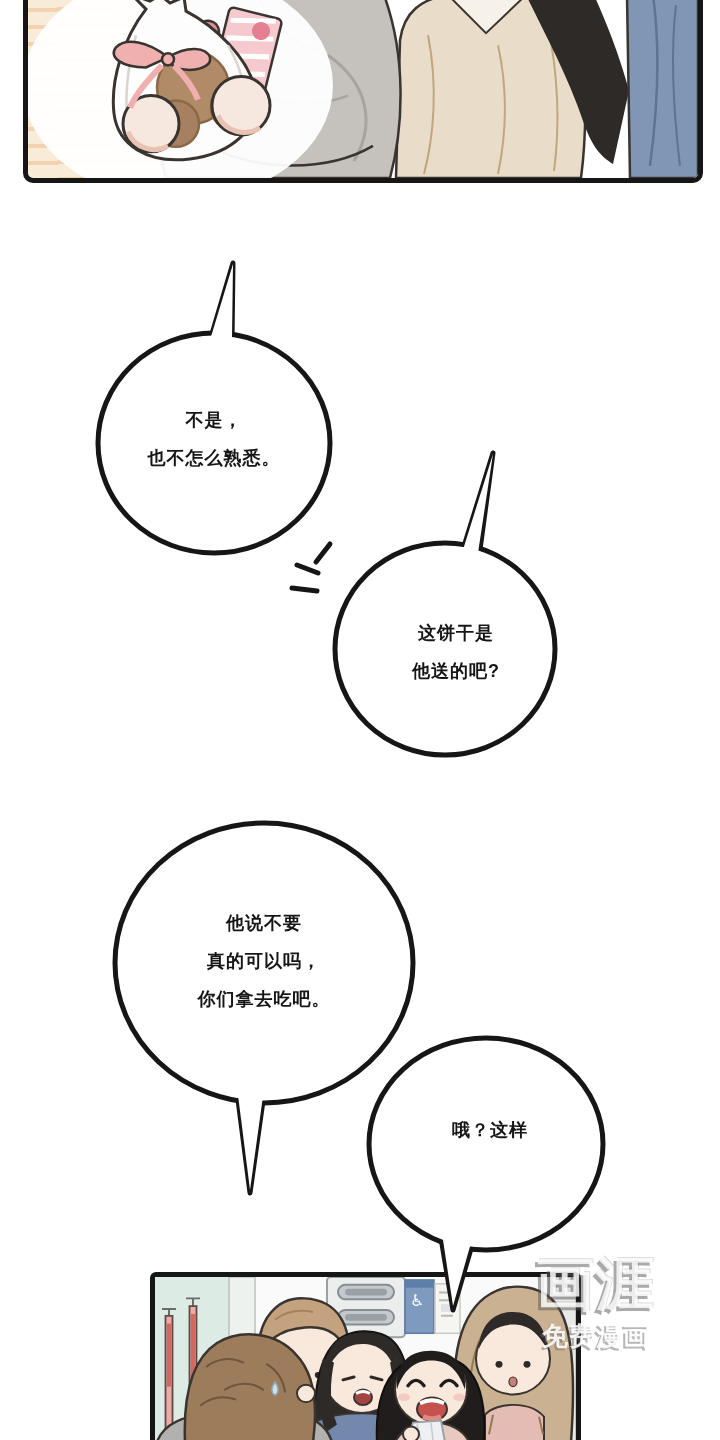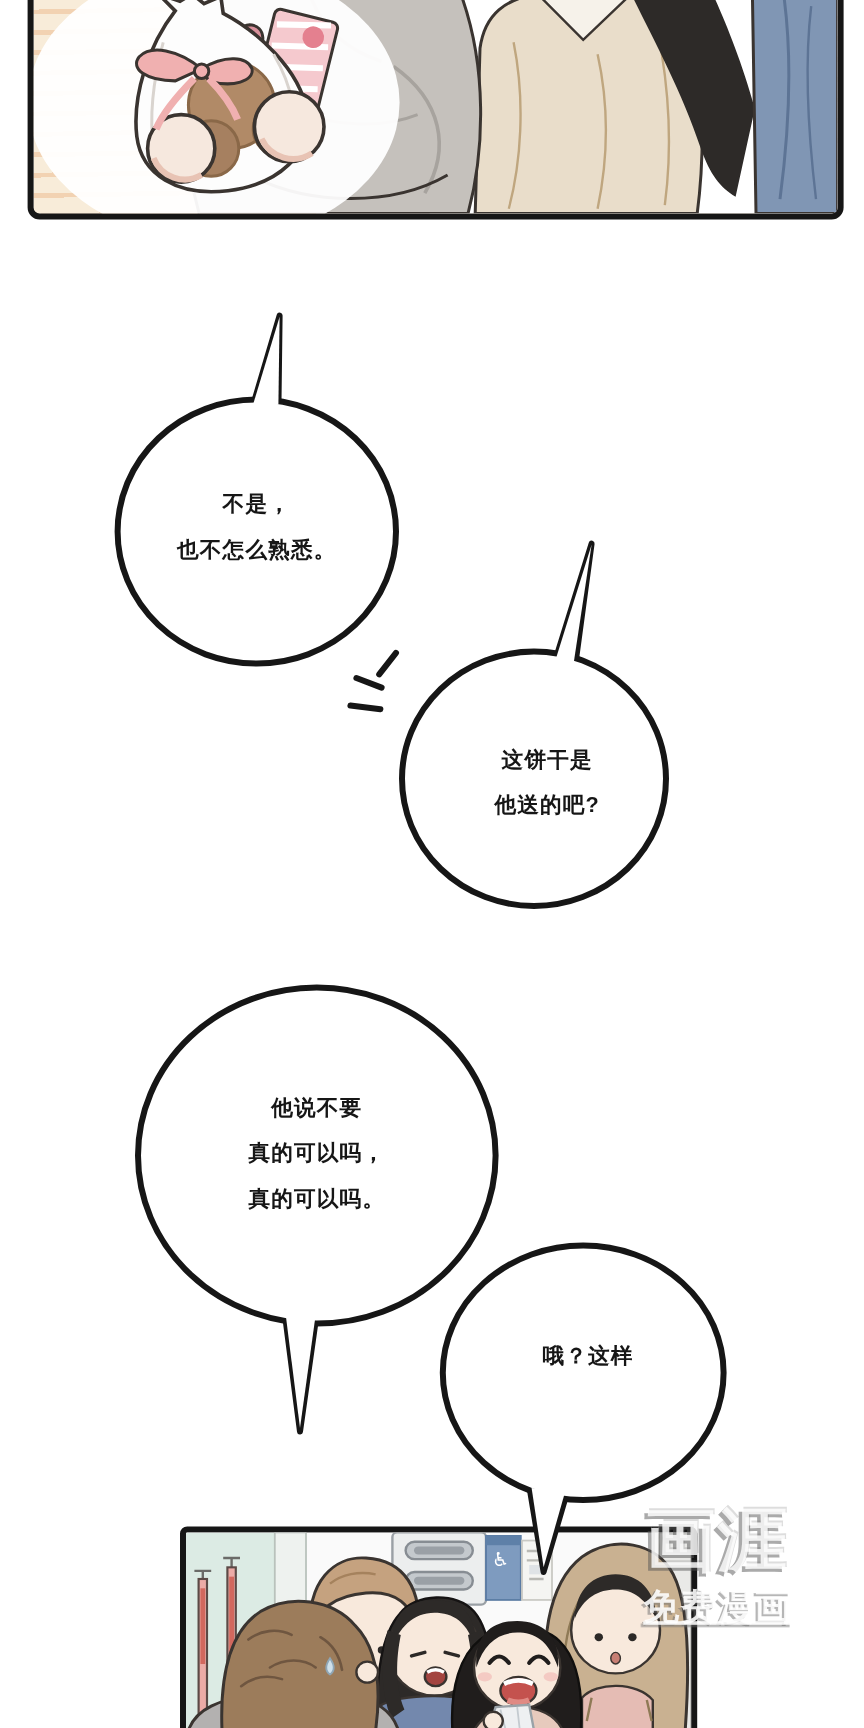--- a/index.html
+++ b/index.html
@@ -21,22 +21,22 @@
     background:repeating-linear-gradient(179deg,var(--stripe-light,#f8ecd9) 0px,var(--stripe-light,#f8ecd9) 13px,
       var(--stripe-dark,#f2d2b2) 13px,var(--stripe-dark,#f2d2b2) 17px);}
   .panel-bottom{left:150px;top:1272px;width:431px;height:175px;border-radius:6px 6px 0 0;background:var(--wall-white,#fafafa);}
   .panel svg{position:absolute;left:0;top:0;width:100%;height:100%;display:block;}
   .bubbles-layer{position:absolute;left:0;top:0;z-index:3;}
   .bubble-text{position:absolute;z-index:4;width:360px;text-align:center;color:#161616;
     font-weight:700;font-size:18px;line-height:38px;letter-spacing:1px;}
   .watermark{position:absolute;z-index:6;left:536px;top:1254px;text-align:center;pointer-events:none;}
   .watermark .logo{font-size:58px;line-height:1.05;font-weight:700;letter-spacing:2px;
     color:rgba(255,255,255,0.82);text-shadow:-3px 3px 0 rgba(85,85,85,0.5),1px -1px 0 rgba(120,120,120,0.25);}
-  .watermark .tagline{margin-top:4px;font-size:30px;font-weight:700;letter-spacing:1px;
-    color:rgba(255,255,255,0.88);text-shadow:-2px 2px 0 rgba(110,110,110,0.5);text-decoration:underline;}
+  .watermark .tagline{margin-top:4px;font-size:26px;font-weight:700;letter-spacing:1px;
+    color:rgba(255,255,255,0.88);text-shadow:-2px 2px 0 rgba(110,110,110,0.5);}
   .sign-glyph{position:absolute;z-index:2;color:#ffffff;font-size:16px;line-height:1;}
 </style>
 </head>
 <body>
 
 <div class="page">
 
   <div class="panel panel-top">
     <svg viewBox="0 0 670 182" preserveAspectRatio="none">
 
@@ -237,21 +237,21 @@
     <div>不是，</div>
     <div>也不怎么熟悉。</div>
   </div>
   <div class="bubble-text" style="left:276px;top:614px;">
     <div>这饼干是</div>
     <div>他送的吧?</div>
   </div>
   <div class="bubble-text" style="left:84px;top:904px;">
     <div>他说不要</div>
     <div>真的可以吗，</div>
-    <div>真的可以吗。</div>
+    <div>你们拿去吃吧。</div>
   </div>
   <div class="bubble-text" style="left:310px;top:1111px;">
     <div>哦？这样</div>
   </div>
 
   <div class="watermark">
     <div class="logo">画涯</div>
     <div class="tagline">免费漫画</div>
   </div>
 

